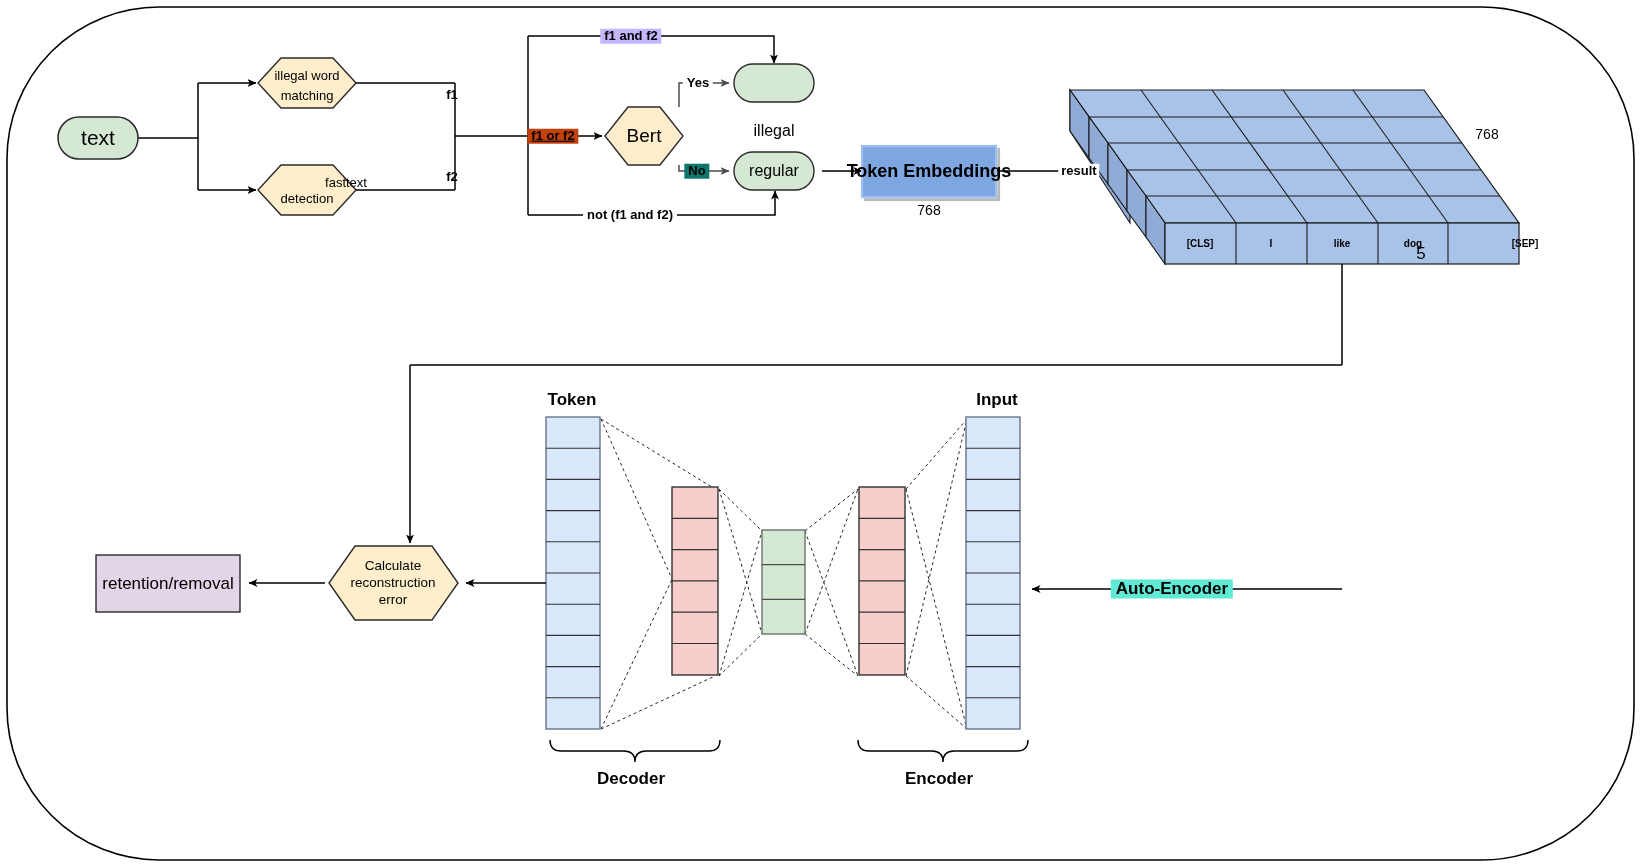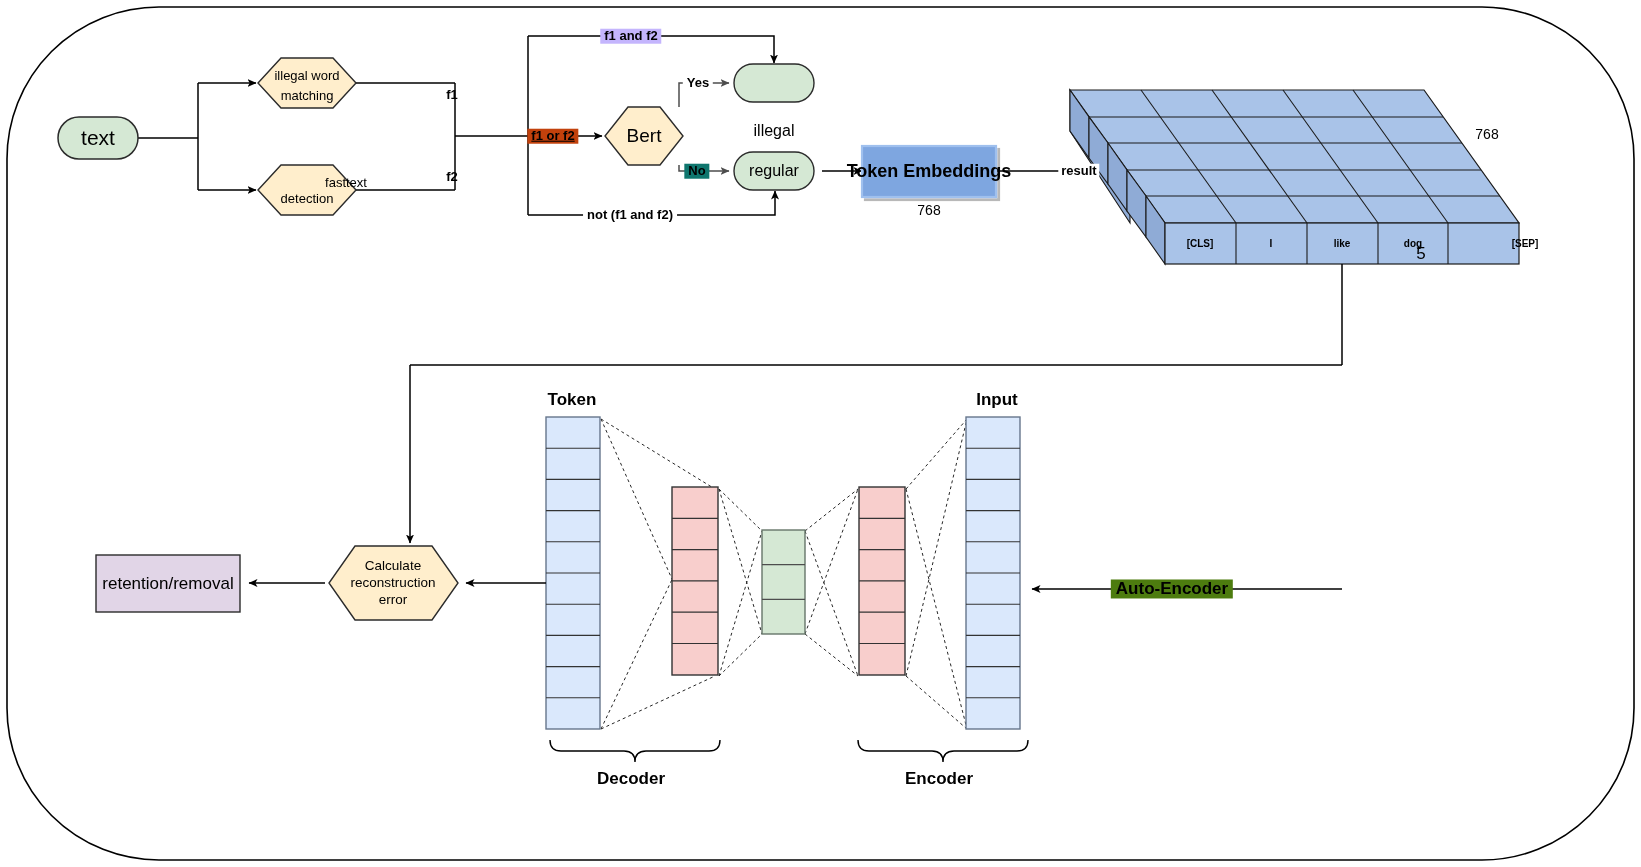--- a/index.html
+++ b/index.html
@@ -335,21 +335,21 @@
     <div class="lbl ctr txt-edge" style="left:553px; top:136px; background:#c2410c; padding:0 4px;text-decoration:underline;">f1 or f2</div>
 
     <div class="lbl ctr txt-edge" style="left:630px; top:215px; background:#fff; padding:0 4px;">not (f1 and f2)</div>
 
     <div class="lbl ctr txt-edge" style="left:698px; top:83px; background:#fff; padding:0 4px;">Yes</div>
 
     <div class="lbl ctr txt-edge" style="left:697px; top:171px; background:#0f766e; padding:0 4px;">No</div>
 
     <div class="lbl ctr txt-edge" style="left:1055px; top:171px; background:#fff; padding:0 3px;margin-left:24px;">result</div>
 
-    <div class="lbl ctr txt-sect" style="left:1172px; top:589px; background:#4d7c0f; padding:0 5px;">Auto-Encoder</div>
+    <div class="lbl ctr txt-sect" style="left:1172px; top:589px; background:#5eead4; padding:0 5px;">Auto-Encoder</div>
 
     <div class="lbl ctr txt-tok" style="left:1200px; top:244px;">[CLS]</div>
     <div class="lbl ctr txt-tok" style="left:1271px; top:244px;">I</div>
     <div class="lbl ctr txt-tok" style="left:1342px; top:244px;">like</div>
     <div class="lbl ctr txt-tok" style="left:1413px; top:244px;">dog</div>
     <div class="lbl ctr txt-tok" style="left:1525px; top:244px;">[SEP]</div>
 
     <div class="lbl ctr txt-dim" style="left:1487px; top:135px;">768</div>
     <div class="lbl ctr txt-dim" style="left:1421px; top:254px; font-size:17px;">5</div>
 

